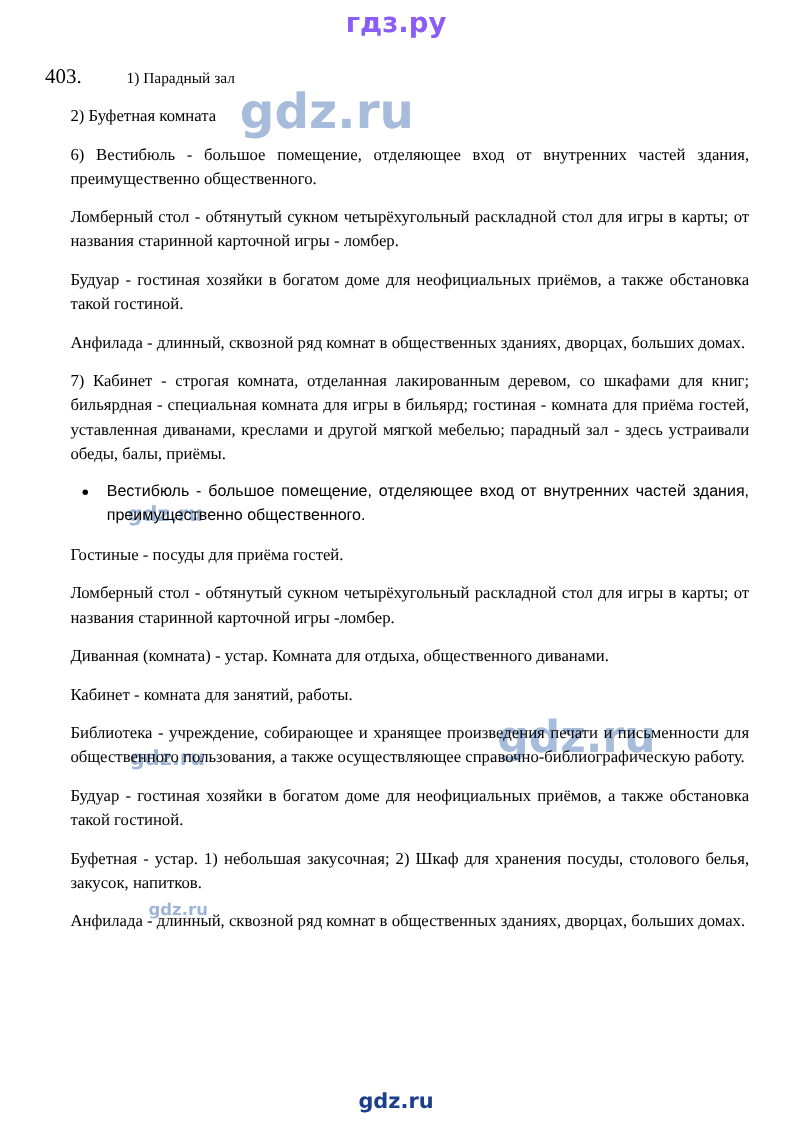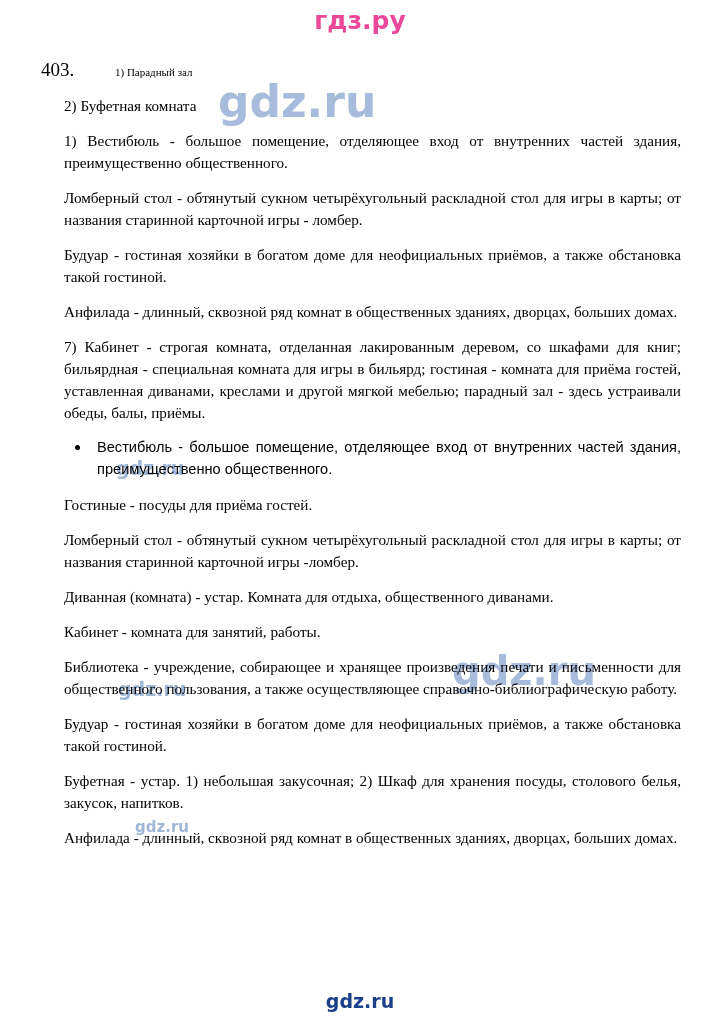--- a/index.html
+++ b/index.html
@@ -18,21 +18,21 @@
 
   
   .logo-top {
     position: absolute;
     top: 6px;
     left: 50%;
     transform: translateX(-50%);
     font-family: "DejaVu Sans", sans-serif;
     font-size: 25px;
     font-weight: bold;
-    color: #ec4899;
+    color: #8b5cf6;
     letter-spacing: 0px;
     white-space: nowrap;
   }
 
   .logo-bottom {
     position: absolute;
     bottom: 8px;
     left: 50%;
     transform: translateX(-50%);
     font-family: "DejaVu Sans", sans-serif;
@@ -74,21 +74,21 @@
     margin-bottom: 11px;
   }
   .task-num {
     width: 74px;
     flex: 0 0 74px;
     font-size: 19px;
     font-family: "Liberation Serif", serif;
   }
   .task-first {
     font-family: "Liberation Serif", serif;
-    font-size: 11px;
+    font-size: 14px;
   }
 
   p.para {
     margin: 0 0 13px 0;
   }
   p.serif {
     font-family: "Liberation Serif", serif;
     font-size: 15.2px;
     line-height: 1.45;
     margin-left: 23px;
@@ -131,21 +131,21 @@
 <div class="wm wm-small-3">gdz.ru</div>
 
 <div class="content">
 
   <div class="task-head">
     <span class="task-num">403.</span>
     <span class="task-first">1) Парадный зал</span>
   </div>
 
   <p class="para serif">2) Буфетная комната</p>
-  <p class="para serif just">1) Вестибюль - большое помещение, отделяющее вход от внутренних частей здания, преимущественно общественного.</p>
+  <p class="para serif just">6) Вестибюль - большое помещение, отделяющее вход от внутренних частей здания, преимущественно общественного.</p>
   <p class="para serif just">Ломберный стол - обтянутый сукном четырёхугольный раскладной стол для игры в карты; от названия старинной карточной игры - ломбер.</p>
   <p class="para serif just">Будуар - гостиная хозяйки в богатом доме для неофициальных приёмов, а также обстановка такой гостиной.</p>
   <p class="para serif just">Анфилада - длинный, сквозной ряд комнат в общественных зданиях, дворцах, больших домах.</p>
   <p class="para serif just">7) Кабинет - строгая комната, отделанная лакированным деревом, со шкафами для книг; бильярдная - специальная комната для игры в бильярд; гостиная - комната для приёма гостей, уставленная диванами, креслами и другой мягкой мебелью; парадный зал - здесь устраивали обеды, балы, приёмы.</p>
 
   <ul class="bullets">
     <li class="serif">Вестибюль - большое помещение, отделяющее вход от внутренних частей здания, преимущественно общественного.</li>
   </ul>
 
   <p class="para serif">Гостиные - посуды для приёма гостей.</p>

